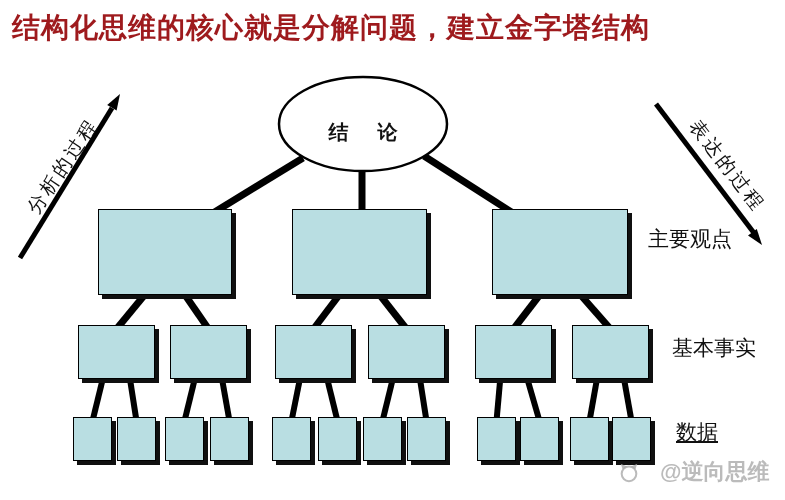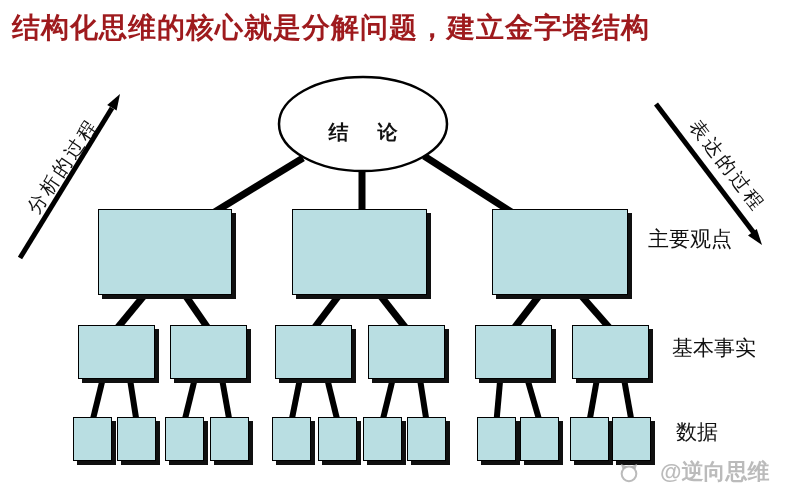--- a/index.html
+++ b/index.html
@@ -22,21 +22,21 @@
   .apex-label{
     position:absolute;z-index:3;left:293px;top:108px;width:140px;
     text-align:center;font-size:20px;font-weight:bold;color:#111;
     letter-spacing:12px;text-indent:12px;margin-top:11px;
   }
   .side-label{
     position:absolute;z-index:3;font-size:21px;color:#111;white-space:nowrap;
   }
   .lbl-main{left:648px;top:225px;}
   .lbl-facts{left:672px;top:334px;}
-  .lbl-data{left:676px;top:418px;}
+  .lbl-data{left:676px;top:418px;text-decoration:underline;}
   .arrow-label{
     position:absolute;z-index:3;font-size:19px;color:#111;white-space:nowrap;
     letter-spacing:3px;
   }
   .arrow-label.left{left:8px;top:153px;transform:rotate(-56deg);transform-origin:center;}
   .arrow-label.right{left:672px;top:153px;transform:rotate(52deg);transform-origin:center;}
   .watermark{
     position:absolute;z-index:4;left:618px;top:458px;height:28px;
     display:flex;align-items:center;gap:20px;
     color:rgba(170,170,170,0.8);font-weight:bold;

